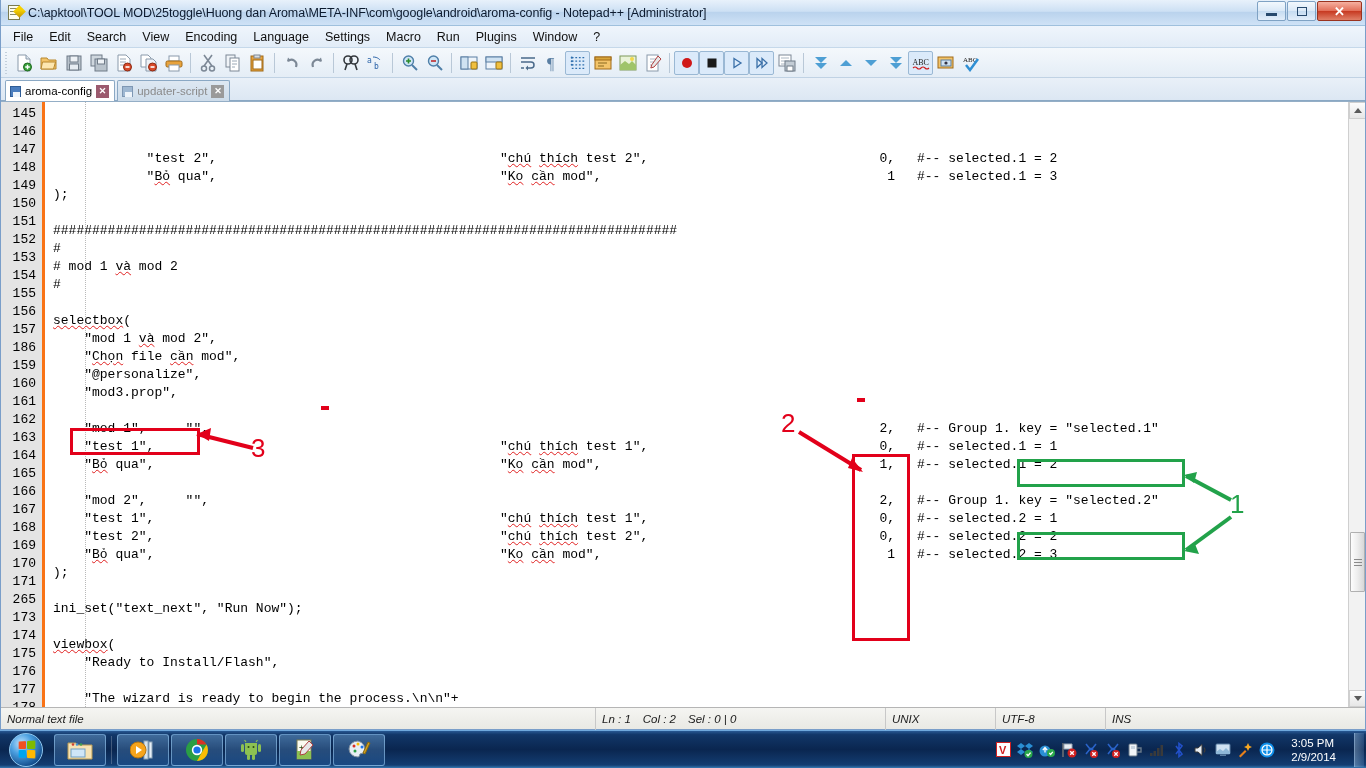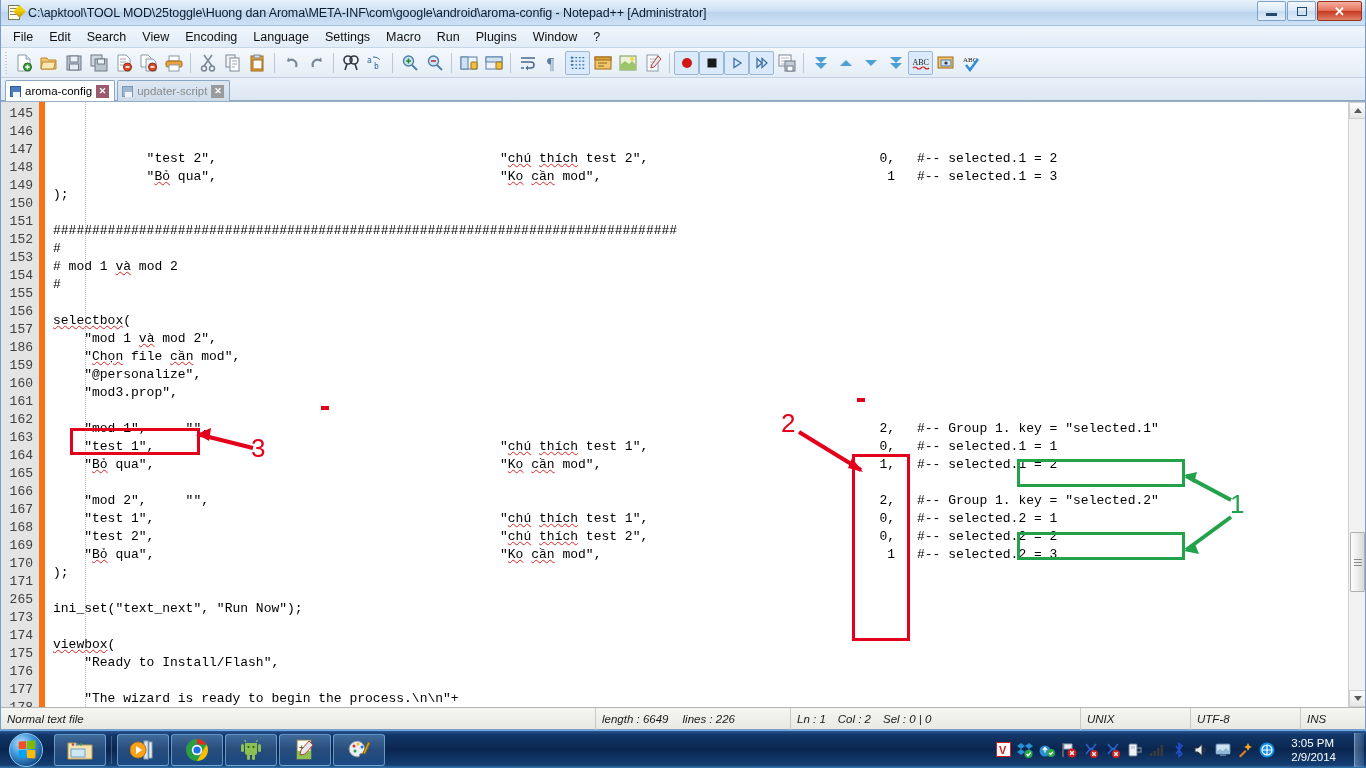--- a/index.html
+++ b/index.html
@@ -132,23 +132,23 @@
 
   
   #editor-wrap {
     flex: 1 1 auto; display: flex; position: relative;
     background: #ffffff; border-top: 1px solid #94aec6;
     overflow: hidden;
   }
   #gutter {
     width: 44px; flex: 0 0 44px;
     background: #e4e4e4;
-    border-right: 6px solid #f97316;
+    border-right: 3px solid #f97316;
     font-family: "Liberation Mono", monospace;
-    font-size: 13px; color: #404040;
+    font-size: 13px; color: #000000;
     padding-top: 3px; text-align: right;
   }
   #gutter .ln { height: 18px; line-height: 18px; padding-right: 6px; }
   #code-area {
     flex: 1 1 auto; position: relative; overflow: hidden;
     font-family: "Liberation Mono", monospace;
     font-size: 13px; color: #000;
     padding-top: 3px;
     white-space: pre;
   }
@@ -647,24 +647,20 @@
           <span class="grips"></span>
         </div>
       <div class="arrow bot">
           <span class="tri-dn"></span>
         </div>
     </div>
   </div>
 
   <div id="status-bar">
     <div class="sb-cell first">Normal text file</div>
-    <div class="sb-cell len">
-      <span>length : 6649</span>
-      <span>lines : 226</span>
-    </div>
     <div class="sb-cell pos">
       <span>Ln : 1</span>
       <span>Col : 2</span>
       <span>Sel : 0 | 0</span>
     </div>
     <div class="sb-cell eol">UNIX</div>
     <div class="sb-cell enc">UTF-8</div>
     <div class="sb-cell ins">INS</div>
   </div>
 </div>

